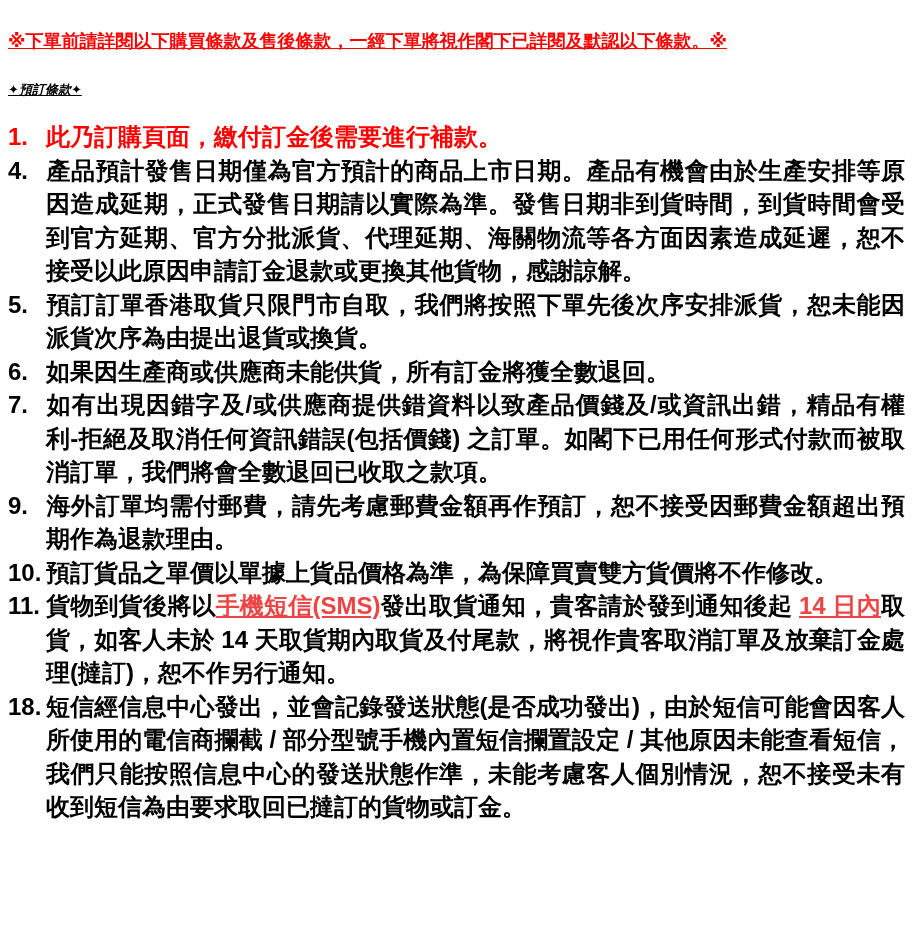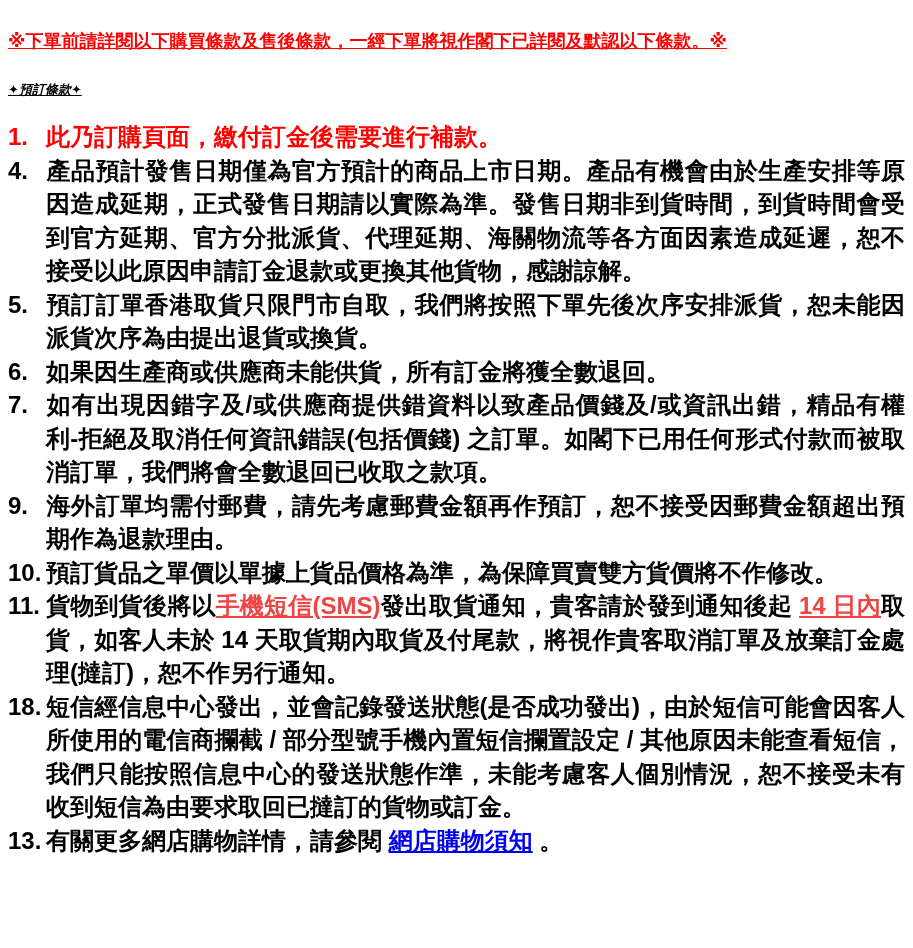--- a/index.html
+++ b/index.html
@@ -74,15 +74,14 @@
   <div class="terms-list">
       <div class="term red"><span class="num">1.</span><span class="seg-red">此乃訂購頁面，繳付訂金後需要進行補款。</span></div>
       <div class="term"><span class="num">4.</span><span class="">產品預計發售日期僅為官方預計的商品上市日期。產品有機會由於生產安排等原因造成延期，正式發售日期請以實際為準。發售日期非到貨時間，到貨時間會受到官方延期、官方分批派貨、代理延期、海關物流等各方面因素造成延遲，恕不接受以此原因申請訂金退款或更換其他貨物，感謝諒解。</span></div>
       <div class="term"><span class="num">5.</span><span class="">預訂訂單香港取貨只限門市自取，我們將按照下單先後次序安排派貨，恕未能因派貨次序為由提出退貨或換貨。</span></div>
       <div class="term"><span class="num">6.</span><span class="">如果因生產商或供應商未能供貨，所有訂金將獲全數退回。</span></div>
       <div class="term"><span class="num">7.</span><span class="">如有出現因錯字及/或供應商提供錯資料以致產品價錢及/或資訊出錯，精品有權利-拒絕及取消任何資訊錯誤(包括價錢) 之訂單。如閣下已用任何形式付款而被取消訂單，我們將會全數退回已收取之款項。</span></div>
       <div class="term"><span class="num">9.</span><span class="">海外訂單均需付郵費，請先考慮郵費金額再作預訂，恕不接受因郵費金額超出預期作為退款理由。</span></div>
       <div class="term"><span class="num">10.</span><span class="">預訂貨品之單價以單據上貨品價格為準，為保障買賣雙方貨價將不作修改。</span></div>
       <div class="term"><span class="num">11.</span><span class="">貨物到貨後將以</span><span class="seg-red-u">手機短信(SMS)</span><span class="">發出取貨通知，貴客請於發到通知後起 </span><span class="seg-red-u">14 日內</span><span class="">取貨，如客人未於 14 天取貨期內取貨及付尾款，將視作貴客取消訂單及放棄訂金處理(撻訂)，恕不作另行通知。</span></div>
       <div class="term"><span class="num">18.</span><span class="">短信經信息中心發出，並會記錄發送狀態(是否成功發出)，由於短信可能會因客人所使用的電信商攔截 / 部分型號手機內置短信攔置設定 / 其他原因未能查看短信，我們只能按照信息中心的發送狀態作準，未能考慮客人個別情況，恕不接受未有收到短信為由要求取回已撻訂的貨物或訂金。</span></div>
-      <div class="term"><span class="num">13.</span><span class="">有關更多網店購物詳情，請參閱 </span><a class="seg-link" href="#">網店購物須知</a><span class=""> 。</span></div>
     </div>
 </div>
 
 </body></html>

